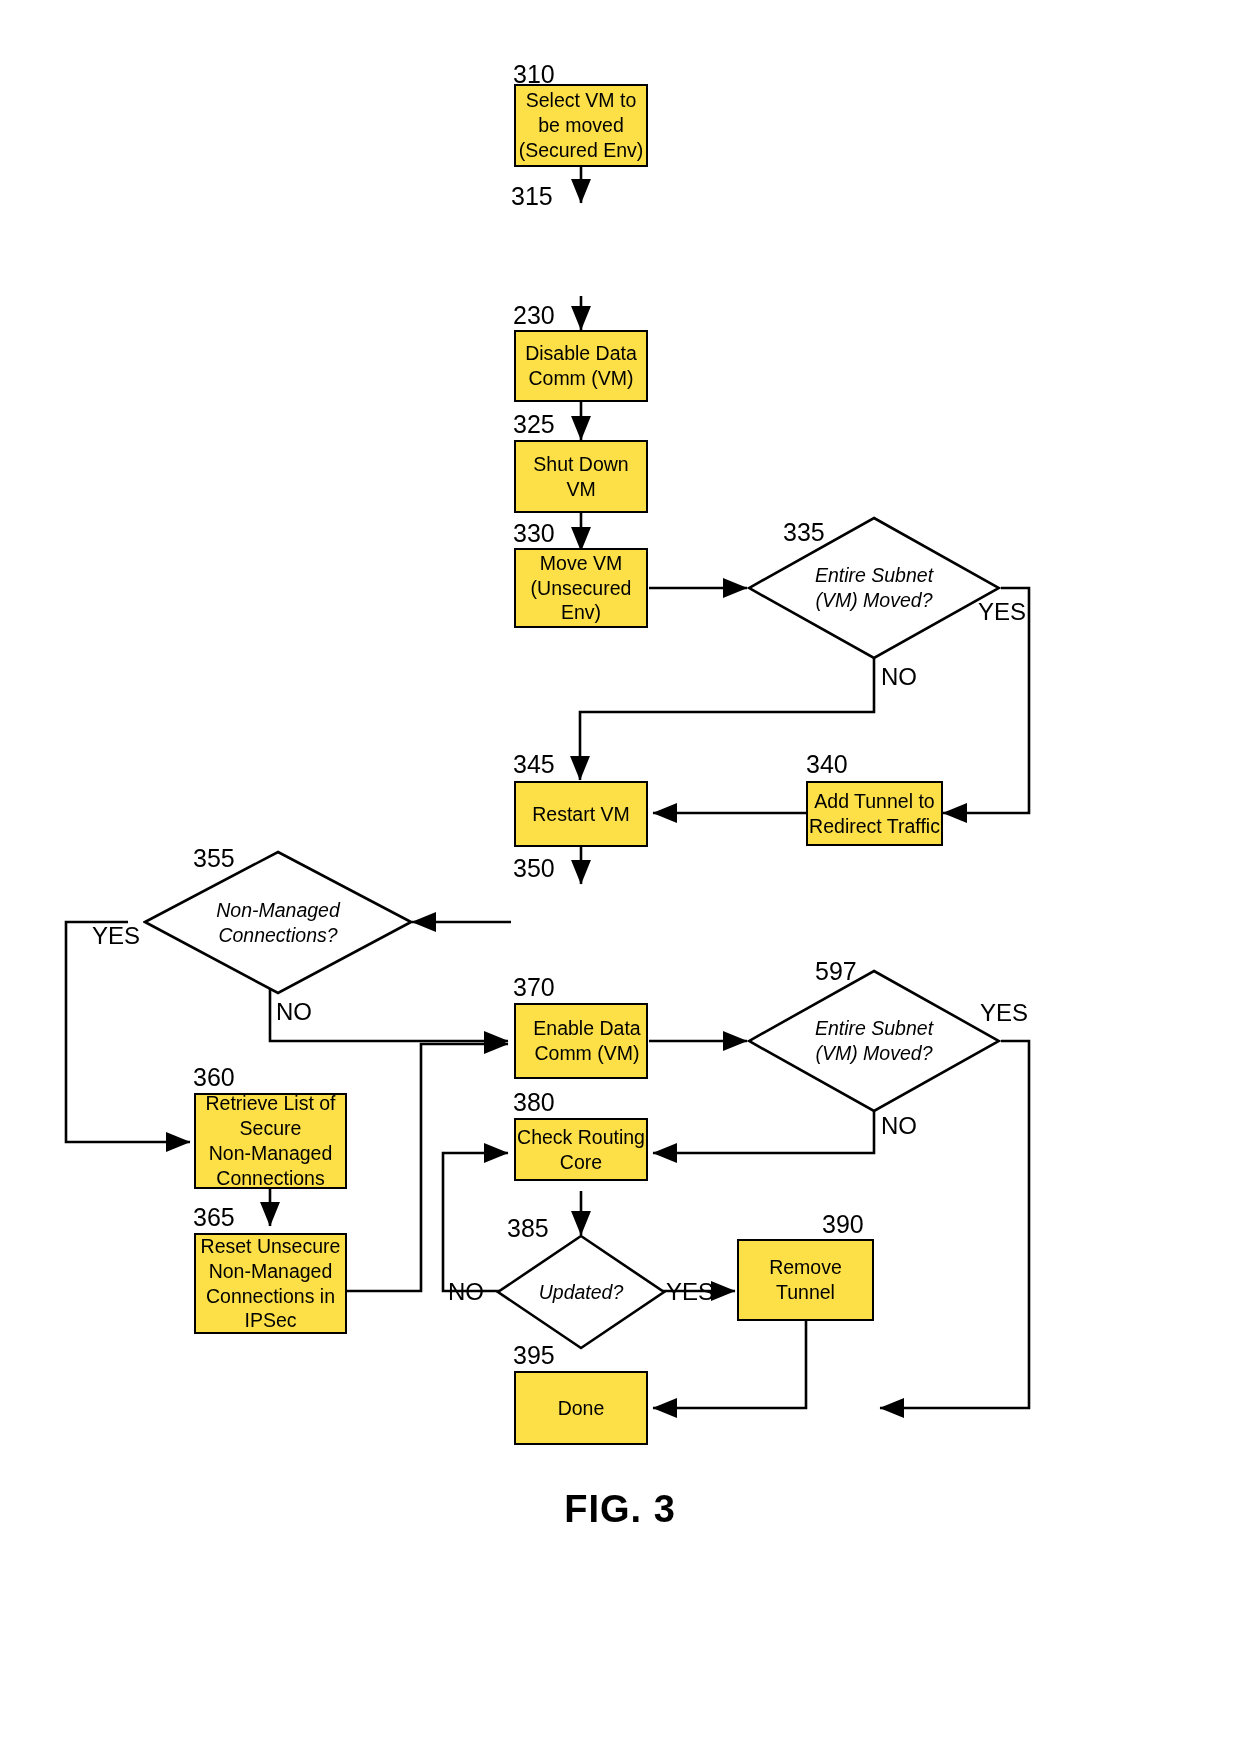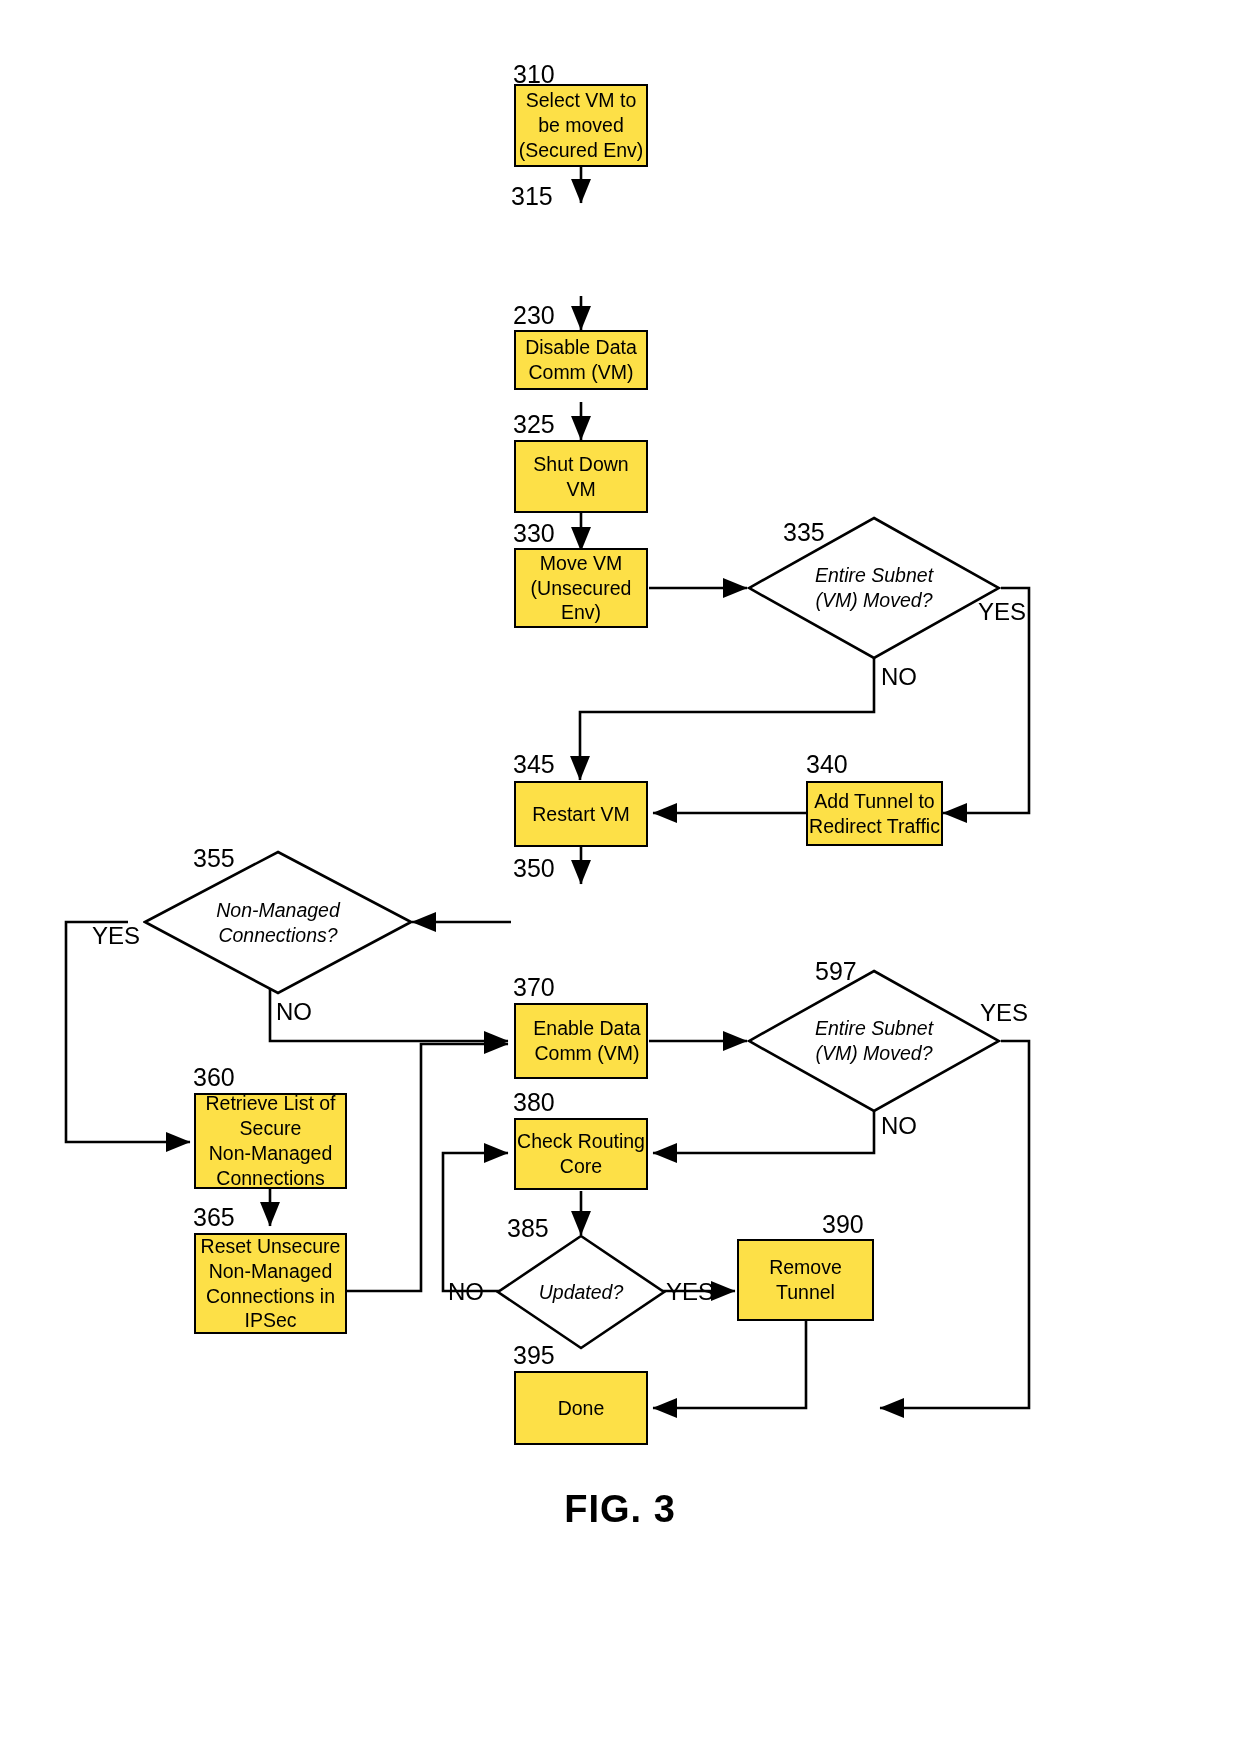--- a/index.html
+++ b/index.html
@@ -80,21 +80,21 @@
     <div>
       <div>Select VM to</div>
       <div>be moved</div>
       <div>(Secured Env)</div>
     </div>
   </div>
   <div class="ref" style="left:513px;top:62px;">310</div>
 
   <div class="ref" style="left:511px;top:184px;">315</div>
 
-  <div class="node proc" style="left:514px;top:330px;width:134px;height:60px;">
+  <div class="node proc" style="left:514px;top:330px;width:134px;height:72px;">
     <div>
       <div>Disable Data</div>
       <div>Comm (VM)</div>
     </div>
   </div>
   <div class="ref" style="left:513px;top:303px;">230</div>
 
   <div class="node proc" style="left:514px;top:440px;width:134px;height:73px;">
     <div>
       <div>Shut Down VM</div>
@@ -188,21 +188,21 @@
     </svg>
     <div class="dtext">
       <div>Entire Subnet</div>
       <div>(VM) Moved?</div>
     </div>
   </div>
   <div class="ref" style="left:815px;top:959px;">597</div>
   <div class="edgelbl" style="left:980px;top:1001px;">YES</div>
   <div class="edgelbl" style="left:881px;top:1114px;">NO</div>
 
-  <div class="node proc" style="left:514px;top:1118px;width:134px;height:72px;">
+  <div class="node proc" style="left:514px;top:1118px;width:134px;height:63px;">
     <div>
       <div>Check Routing</div>
       <div>Core</div>
     </div>
   </div>
   <div class="ref" style="left:513px;top:1090px;">380</div>
 
   <div class="dec" style="left:496px;top:1234px;width:170px;height:116px;">
     <svg width="170" height="116" viewBox="0 0 170 116">
       <polygon points="85,2 168,58 85,114 2,58" fill="#fff" stroke="#000" stroke-width="2.6"></polygon>

